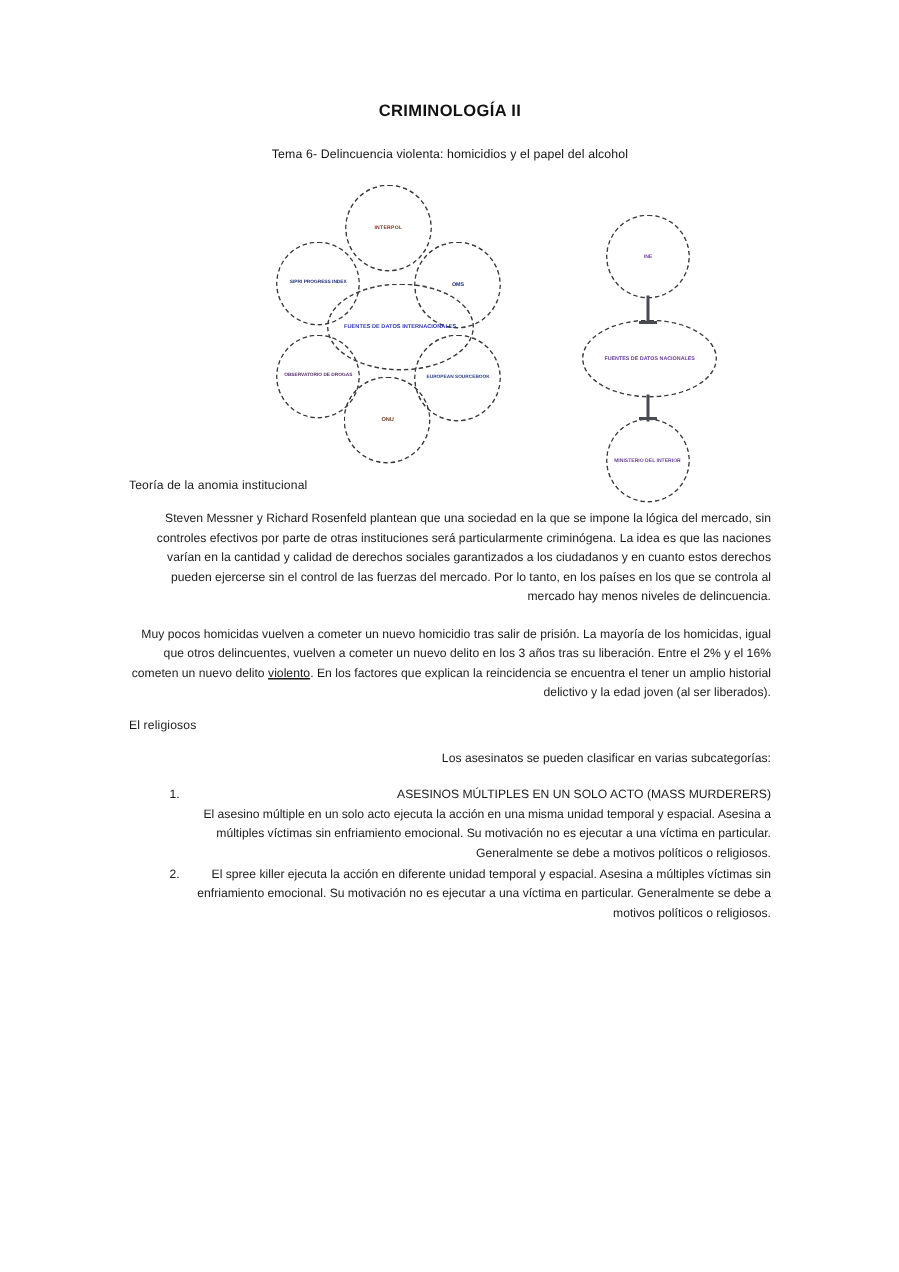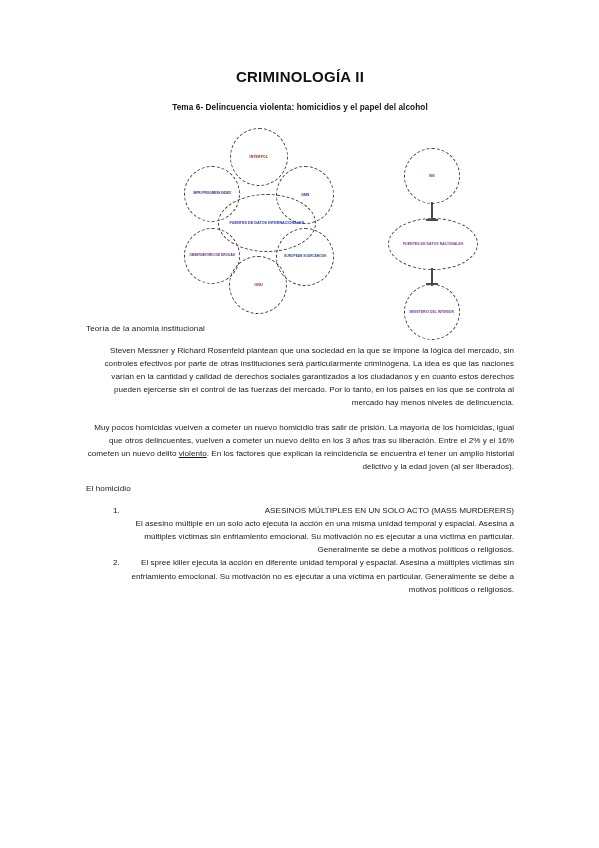--- a/index.html
+++ b/index.html
@@ -28,32 +28,32 @@
 
   .content {
     position: absolute;
     left: 86px;
     top: 0;
     width: 428px;
   }
 
   .doc-title {
     text-align: center;
-    font-size: 15px;
+    font-size: 11px;
     font-weight: bold;
     letter-spacing: .25px;
     margin: 0;
     padding-top: 68px;
     color: #111;
   }
 
   .doc-subtitle {
     text-align: center;
     font-size: 8.2px;
-    font-weight: 700;
+    font-weight: 400;
     margin: 0;
     padding-top: 18px;
     color: #111;
     letter-spacing: .1px;
   }
 
   
   .diagram-wrap {
     position: relative;
     width: 428px;
@@ -215,21 +215,22 @@
       </div>
     </div>
 
     <div class="body-text">
 
       <h3 class="heading">Teoría de la anomia institucional</h3>
       <p class="para">Steven Messner y Richard Rosenfeld plantean que una sociedad en la que se impone la lógica del mercado, sin controles efectivos por parte de otras instituciones será particularmente criminógena. La idea es que las naciones varían en la cantidad y calidad de derechos sociales garantizados a los ciudadanos y en cuanto estos derechos pueden ejercerse sin el control de las fuerzas del mercado. Por lo tanto, en los países en los que se controla al mercado hay menos niveles de delincuencia.</p>
 
       <p class="para"><span>Muy pocos homicidas vuelven a cometer un nuevo homicidio tras salir de prisión. La mayoría de los homicidas, igual que otros delincuentes, vuelven a cometer un nuevo delito en los 3 años tras su liberación. Entre el 2% y el 16% cometen un nuevo delito </span><u>violento</u><span>. En los factores que explican la reincidencia se encuentra el tener un amplio historial delictivo y la edad joven (al ser liberados).</span></p>
 
-      <h3 class="heading">El homicidio</h3>
+      <h3 class="heading">El religiosos</h3>
+      <p class="para">Los asesinatos se pueden clasificar en varias subcategorías:</p>
 
       <ol class="subcats">
         <li>
           <span class="li-title">ASESINOS MÚLTIPLES EN UN SOLO ACTO (MASS MURDERERS)</span>
           <span class="li-body">El asesino múltiple en un solo acto ejecuta la acción en una misma unidad temporal y espacial. Asesina a múltiples víctimas sin enfriamiento emocional. Su motivación no es ejecutar a una víctima en particular. Generalmente se debe a motivos políticos o religiosos.</span>
         </li>
         <li>
           <span class="li-body">El spree killer ejecuta la acción en diferente unidad temporal y espacial. Asesina a múltiples víctimas sin enfriamiento emocional. Su motivación no es ejecutar a una víctima en particular. Generalmente se debe a motivos políticos o religiosos.</span>
         </li>
       </ol>

